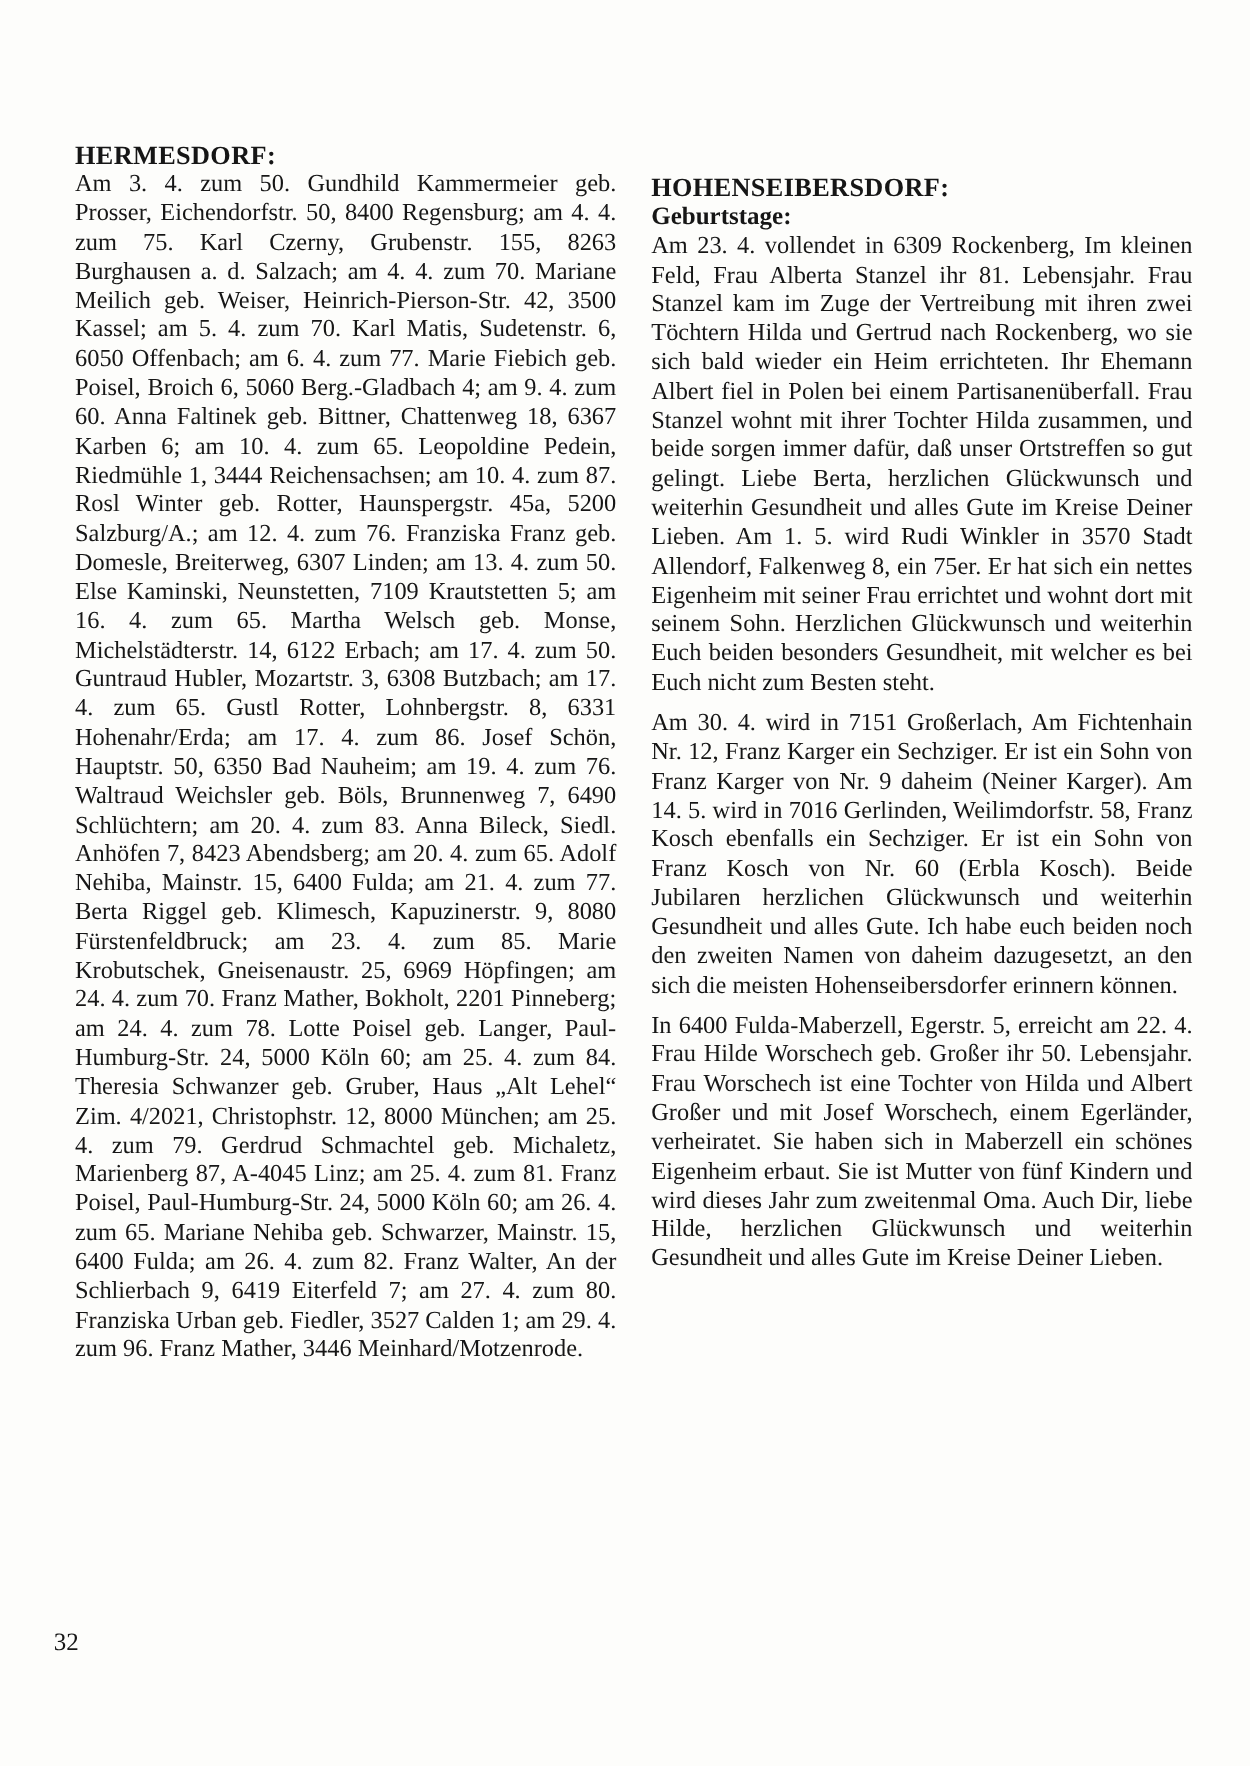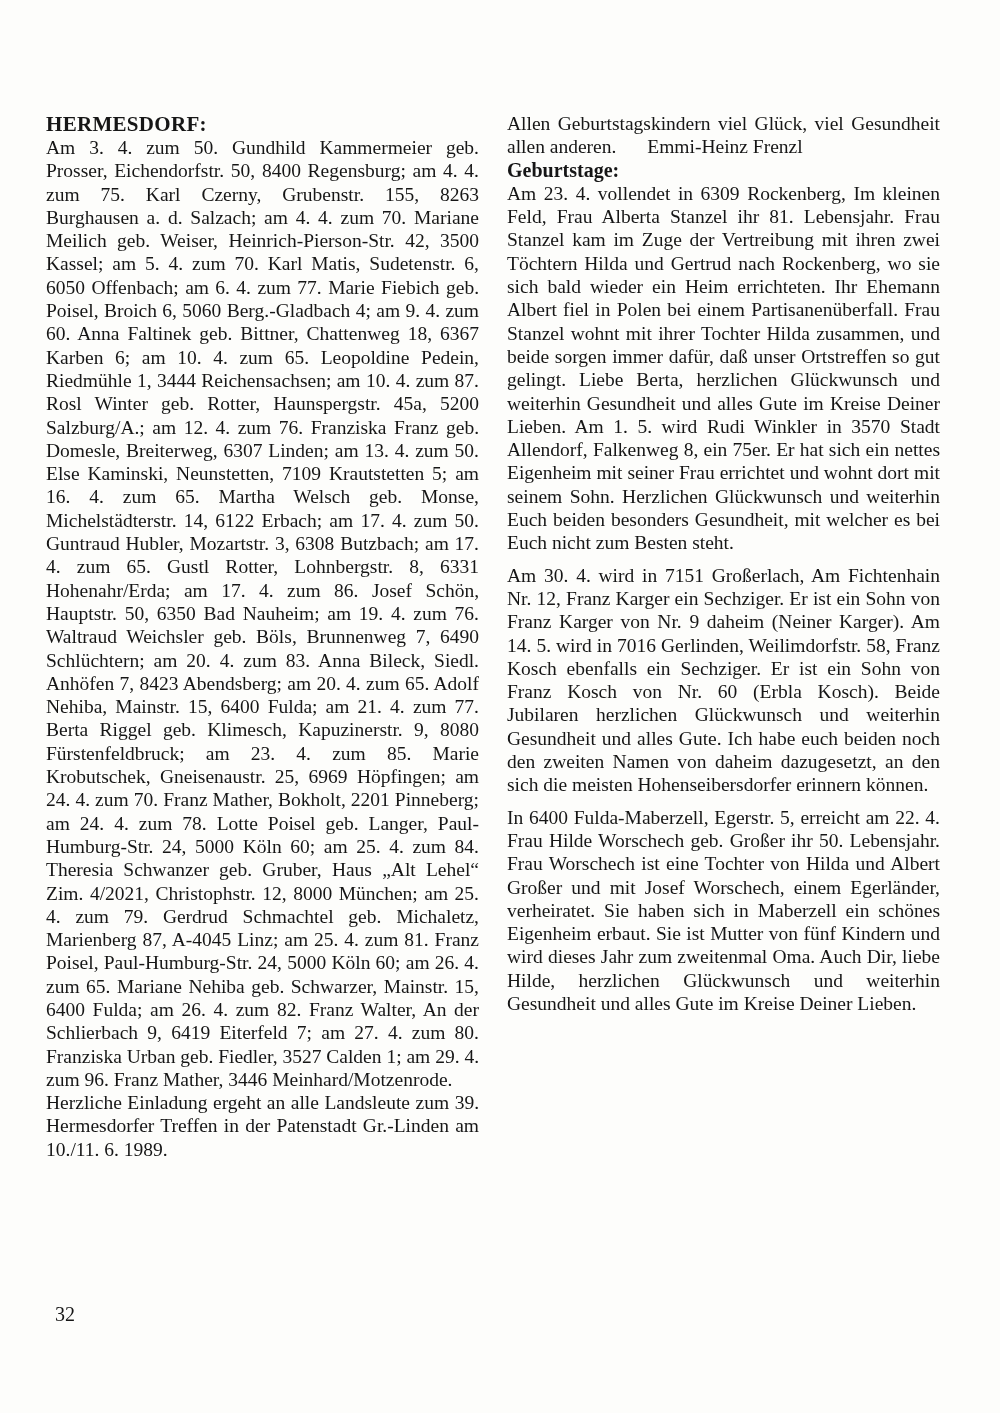--- a/index.html
+++ b/index.html
@@ -8,21 +8,21 @@
     position: relative;
     width: 1000px;
     height: 1413px;
     background: #fdfdfb;
     color: #161616;
     font-family: "Liberation Serif", "DejaVu Serif", serif;
     overflow: hidden;
   }
   .columns {
     position: absolute;
-    left: 46px;
+    left: 60px;
     top: 112px;
     width: 894px;
     display: flex;
     gap: 28px;
   }
   .col { width: 433px; }
   .body-text {
     font-size: 19.5px;
     line-height: 23.3px;
     margin: 0;
@@ -40,44 +40,40 @@
     font-weight: bold;
     font-size: 20px;
     line-height: 23.3px;
     margin: 0;
   }
   .heading-gap { margin-top: 26px; }
   .p-gap { margin-top: 9px; }
   .signature { padding-left: 26px; white-space: nowrap; }
   .page-number {
     position: absolute;
-    left: 55px;
+    left: 43px;
     top: 1303px;
     font-size: 20px;
     line-height: 23px;
   }
   b { font-weight: normal; }
 </style>
 </head>
 <body>
 
 <div class="page">
   <div class="columns">
 
     <div class="col">
       <h2 class="heading">HERMESDORF:</h2>
       <p class="body-text"><span>Am 3. 4. zum 50. </span><b>Gundhild Kammermeier</b><span> geb. Prosser, Eichendorfstr. 50, 8400 Regensburg; am 4. 4. zum 75. </span><b>Karl Czerny,</b><span> Grubenstr. 155, 8263 Burghausen a. d. Salzach; am 4. 4. zum 70. </span><b>Mariane Meilich</b><span> geb. Weiser, Heinrich-Pierson-Str. 42, 3500 Kassel; am 5. 4. zum 70. </span><b>Karl Matis,</b><span> Sudetenstr. 6, 6050 Offenbach; am 6. 4. zum 77. </span><b>Marie Fiebich</b><span> geb. Poisel, Broich 6, 5060 Berg.-Gladbach 4; am 9. 4. zum 60. </span><b>Anna Faltinek</b><span> geb. Bittner, Chattenweg 18, 6367 Karben 6; am 10. 4. zum 65. </span><b>Leopoldine Pedein,</b><span> Riedmühle 1, 3444 Reichensachsen; am 10. 4. zum 87. </span><b>Rosl Winter</b><span> geb. Rotter, Haunspergstr. 45a, 5200 Salzburg/A.; am 12. 4. zum 76. </span><b>Franziska Franz</b><span> geb. Domesle, Breiterweg, 6307 Linden; am 13. 4. zum 50. </span><b>Else Kaminski,</b><span> Neunstetten, 7109 Krautstetten 5; am 16. 4. zum 65. </span><b>Martha Welsch</b><span> geb. Monse, Michelstädterstr. 14, 6122 Erbach; am 17. 4. zum 50. </span><b>Guntraud Hubler,</b><span> Mozartstr. 3, 6308 Butzbach; am 17. 4. zum 65. </span><b>Gustl Rotter,</b><span> Lohnbergstr. 8, 6331 Hohenahr/Erda; am 17. 4. zum 86. </span><b>Josef Schön,</b><span> Hauptstr. 50, 6350 Bad Nauheim; am 19. 4. zum 76. </span><b>Waltraud Weichsler</b><span> geb. Böls, Brunnenweg 7, 6490 Schlüchtern; am 20. 4. zum 83. </span><b>Anna Bileck,</b><span> Siedl. Anhöfen 7, 8423 Abendsberg; am 20. 4. zum 65. </span><b>Adolf Nehiba,</b><span> Mainstr. 15, 6400 Fulda; am 21. 4. zum 77. </span><b>Berta Riggel</b><span> geb. Klimesch, Kapuzinerstr. 9, 8080 Fürstenfeldbruck; am 23. 4. zum 85. </span><b>Marie Krobutschek,</b><span> Gneisenaustr. 25, 6969 Höpfingen; am 24. 4. zum 70. </span><b>Franz Mather,</b><span> Bokholt, 2201 Pinneberg; am 24. 4. zum 78. </span><b>Lotte Poisel</b><span> geb. Langer, Paul-Humburg-Str. 24, 5000 Köln 60; am 25. 4. zum 84. </span><b>Theresia Schwanzer</b><span> geb. Gruber, Haus „Alt Lehel“ Zim. 4/2021, Christophstr. 12, 8000 München; am 25. 4. zum 79. </span><b>Gerdrud Schmachtel</b><span> geb. Michaletz, Marienberg 87, A-4045 Linz; am 25. 4. zum 81. </span><b>Franz Poisel,</b><span> Paul-Humburg-Str. 24, 5000 Köln 60; am 26. 4. zum 65. </span><b>Mariane Nehiba</b><span> geb. Schwarzer, Mainstr. 15, 6400 Fulda; am 26. 4. zum 82. </span><b>Franz Walter,</b><span> An der Schlierbach 9, 6419 Eiterfeld 7; am 27. 4. zum 80. </span><b>Franziska Urban</b><span> geb. Fiedler, 3527 Calden 1; am 29. 4. zum 96. </span><b>Franz Mather,</b><span> 3446 Meinhard/Motzenrode.</span></p>
-      <p class="body-text"><span>Herzliche Einladung ergeht an alle Landsleute zum </span><b>39. Hermesdorfer Treffen</b><span> in der Patenstadt Gr.-Linden am </span><b>10./11. 6. 1989.</b></p>
     </div>
 
     <div class="col">
-      <p class="body-text">
-        <span>Allen Geburtstagskindern viel Glück, viel Gesundheit allen anderen.</span>
-        <span class="signature">Emmi-Heinz Frenzl</span>
-      </p>
+      <h2 class="heading heading-gap">HOHENSEIBERSDORF:</h2>
       <h3 class="subheading">Geburtstage:</h3>
       <p class="body-text"><span>Am 23. 4. vollendet in 6309 Rockenberg, Im kleinen Feld, Frau </span><b>Alberta Stanzel</b><span> ihr 81. Lebensjahr. Frau Stanzel kam im Zuge der Vertreibung mit ihren zwei Töchtern Hilda und Gertrud nach Rockenberg, wo sie sich bald wieder ein Heim errichteten. Ihr Ehemann Albert fiel in Polen bei einem Partisanenüberfall. Frau Stanzel wohnt mit ihrer Tochter Hilda zusammen, und beide sorgen immer dafür, daß unser Ortstreffen so gut gelingt. Liebe Berta, herzlichen Glückwunsch und weiterhin Gesundheit und alles Gute im Kreise Deiner Lieben. Am 1. 5. wird </span><b>Rudi Winkler</b><span> in 3570 Stadt Allendorf, Falkenweg 8, ein 75er. Er hat sich ein nettes Eigenheim mit seiner Frau errichtet und wohnt dort mit seinem Sohn. Herzlichen Glückwunsch und weiterhin Euch beiden besonders Gesundheit, mit welcher es bei Euch nicht zum Besten steht.</span></p>
       <p class="body-text p-gap"><span>Am 30. 4. wird in 7151 Großerlach, Am Fichtenhain Nr. 12, </span><b>Franz Karger</b><span> ein Sechziger. Er ist ein Sohn von Franz Karger von Nr. 9 daheim (Neiner Karger). Am 14. 5. wird in 7016 Gerlinden, Weilimdorfstr. 58, </span><b>Franz Kosch</b><span> ebenfalls ein Sechziger. Er ist ein Sohn von Franz Kosch von Nr. 60 (Erbla Kosch). Beide Jubilaren herzlichen Glückwunsch und weiterhin Gesundheit und alles Gute. Ich habe euch beiden noch den zweiten Namen von daheim dazugesetzt, an den sich die meisten Hohenseibersdorfer erinnern können.</span></p>
       <p class="body-text p-gap"><span>In 6400 Fulda-Maberzell, Egerstr. 5, erreicht am 22. 4. Frau </span><b>Hilde Worschech</b><span> geb. Großer ihr 50. Lebensjahr. Frau Worschech ist eine Tochter von Hilda und Albert Großer und mit Josef Worschech, einem Egerländer, verheiratet. Sie haben sich in Maberzell ein schönes Eigenheim erbaut. Sie ist Mutter von fünf Kindern und wird dieses Jahr zum zweitenmal Oma. Auch Dir, liebe Hilde, herzlichen Glückwunsch und weiterhin Gesundheit und alles Gute im Kreise Deiner Lieben.</span></p>
     </div>
 
   </div>
 
   <div class="page-number">32</div>
 </div>

